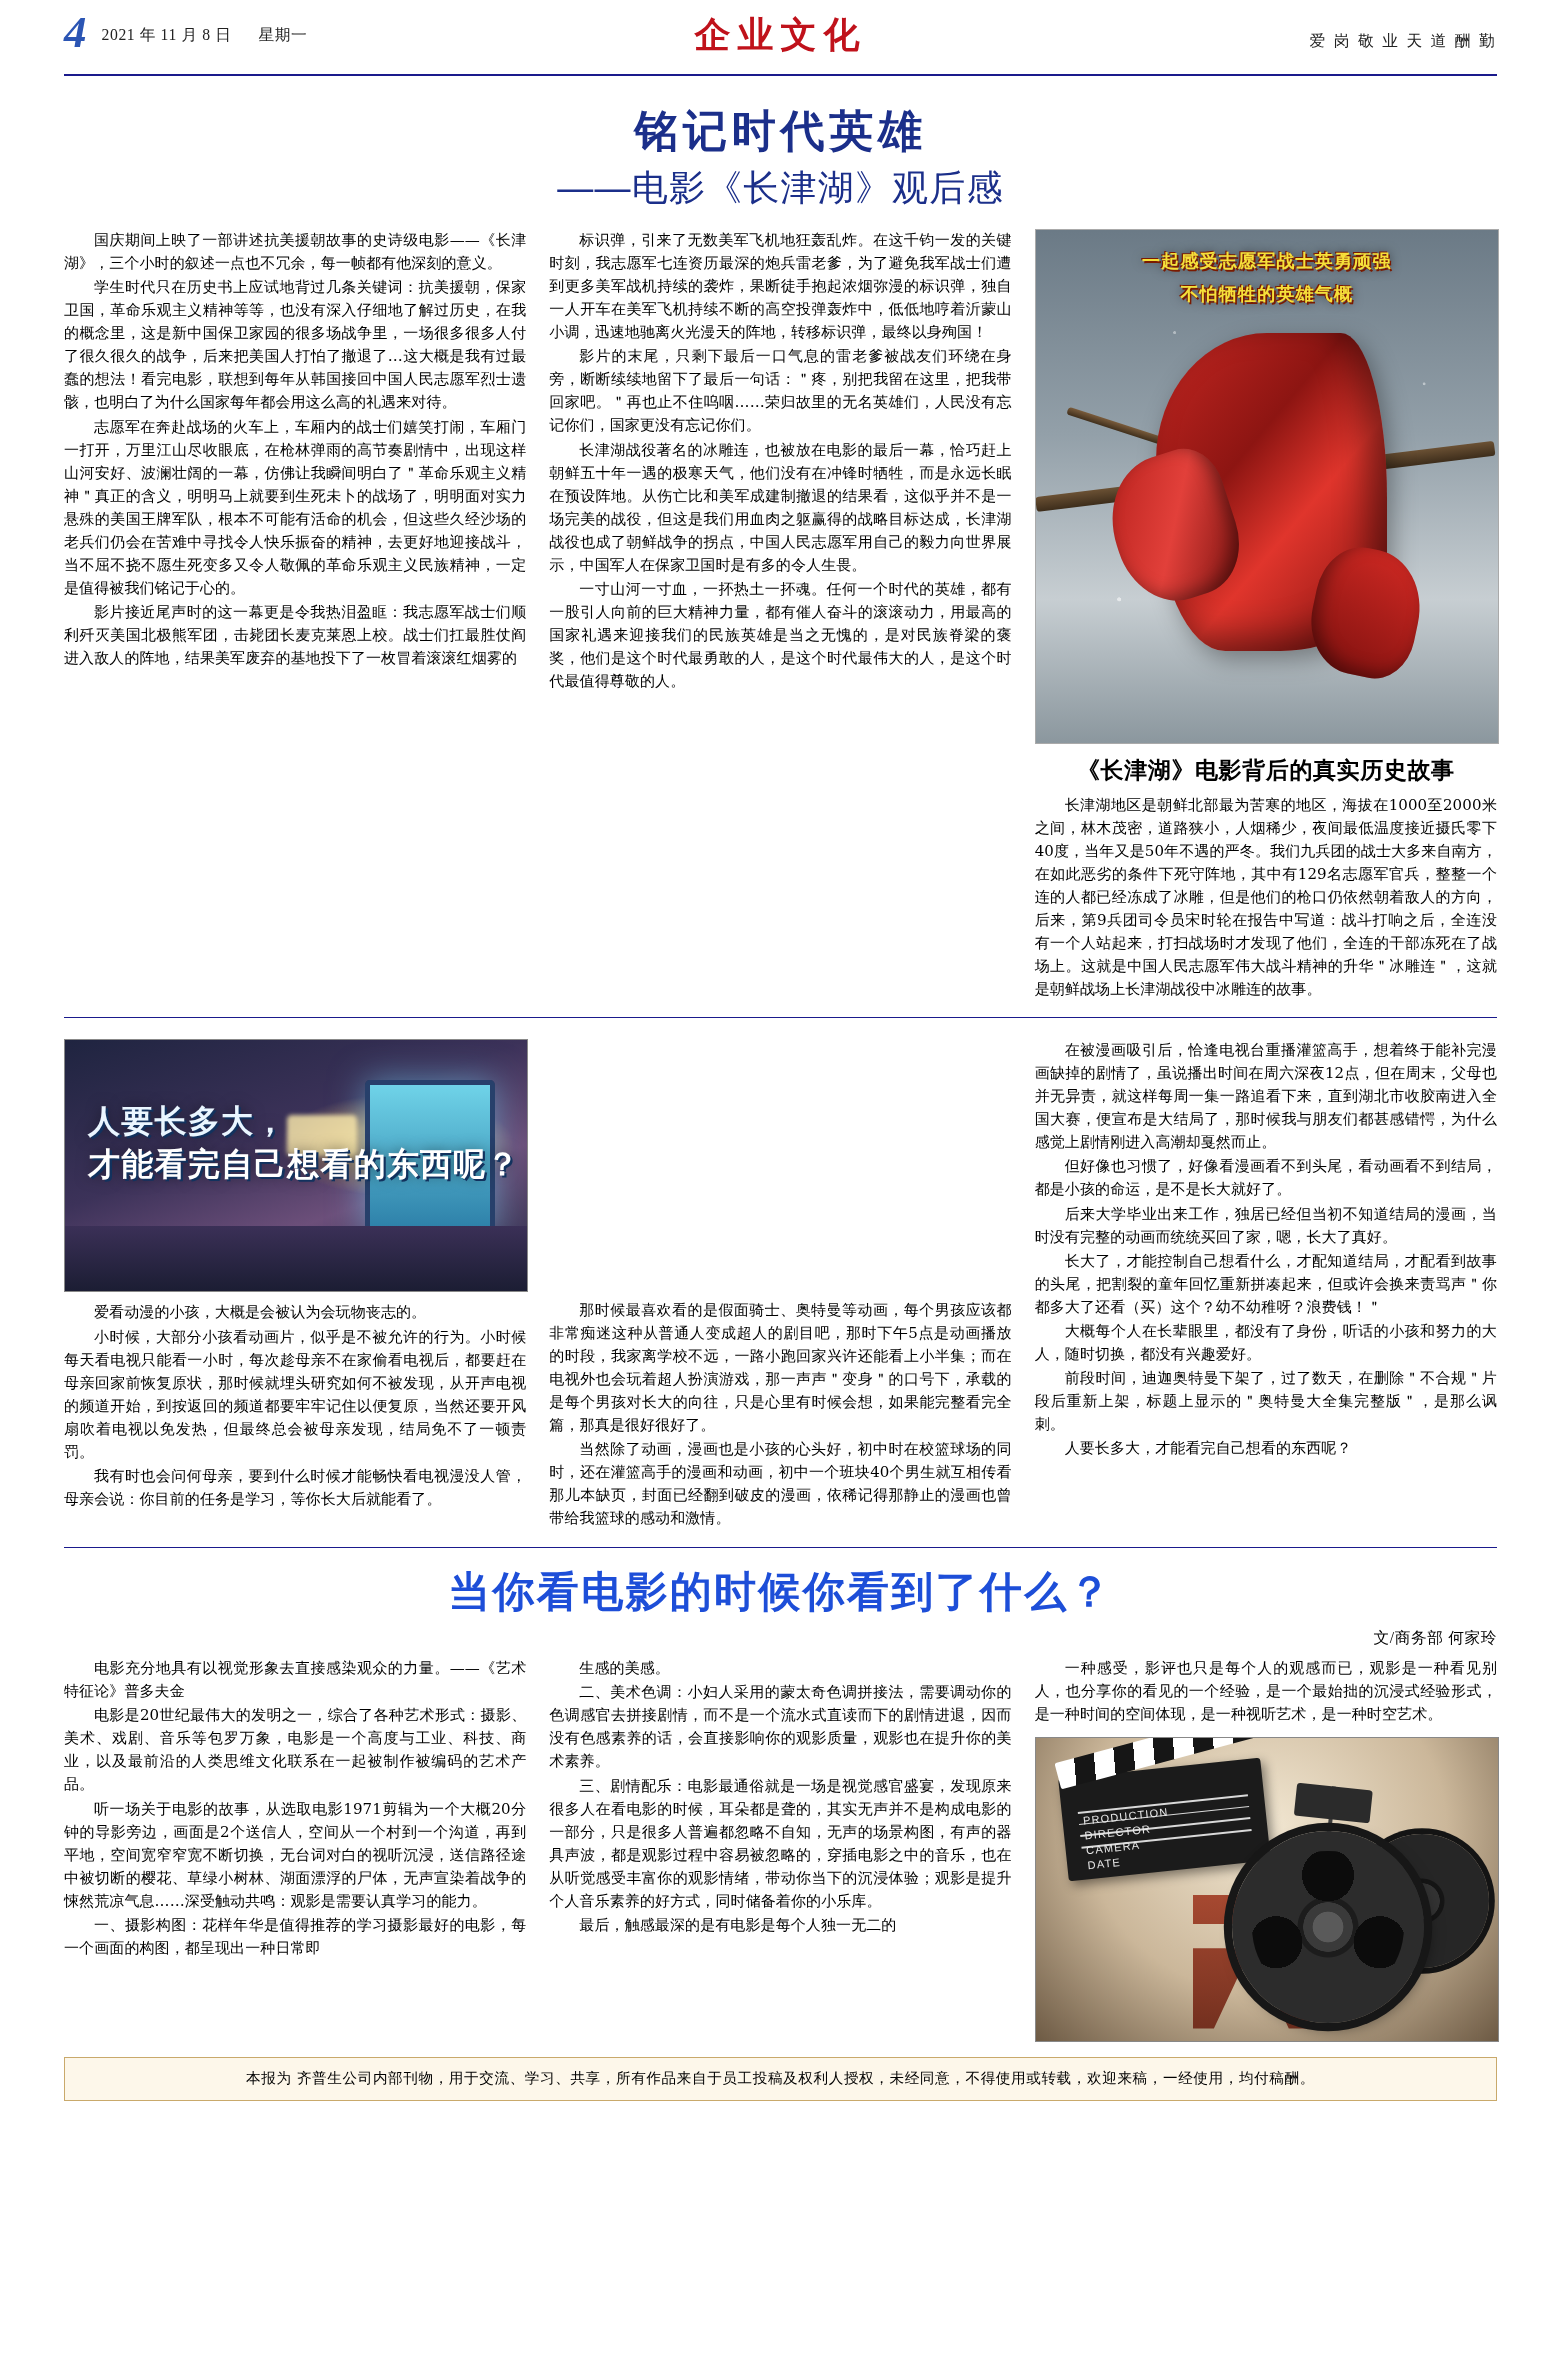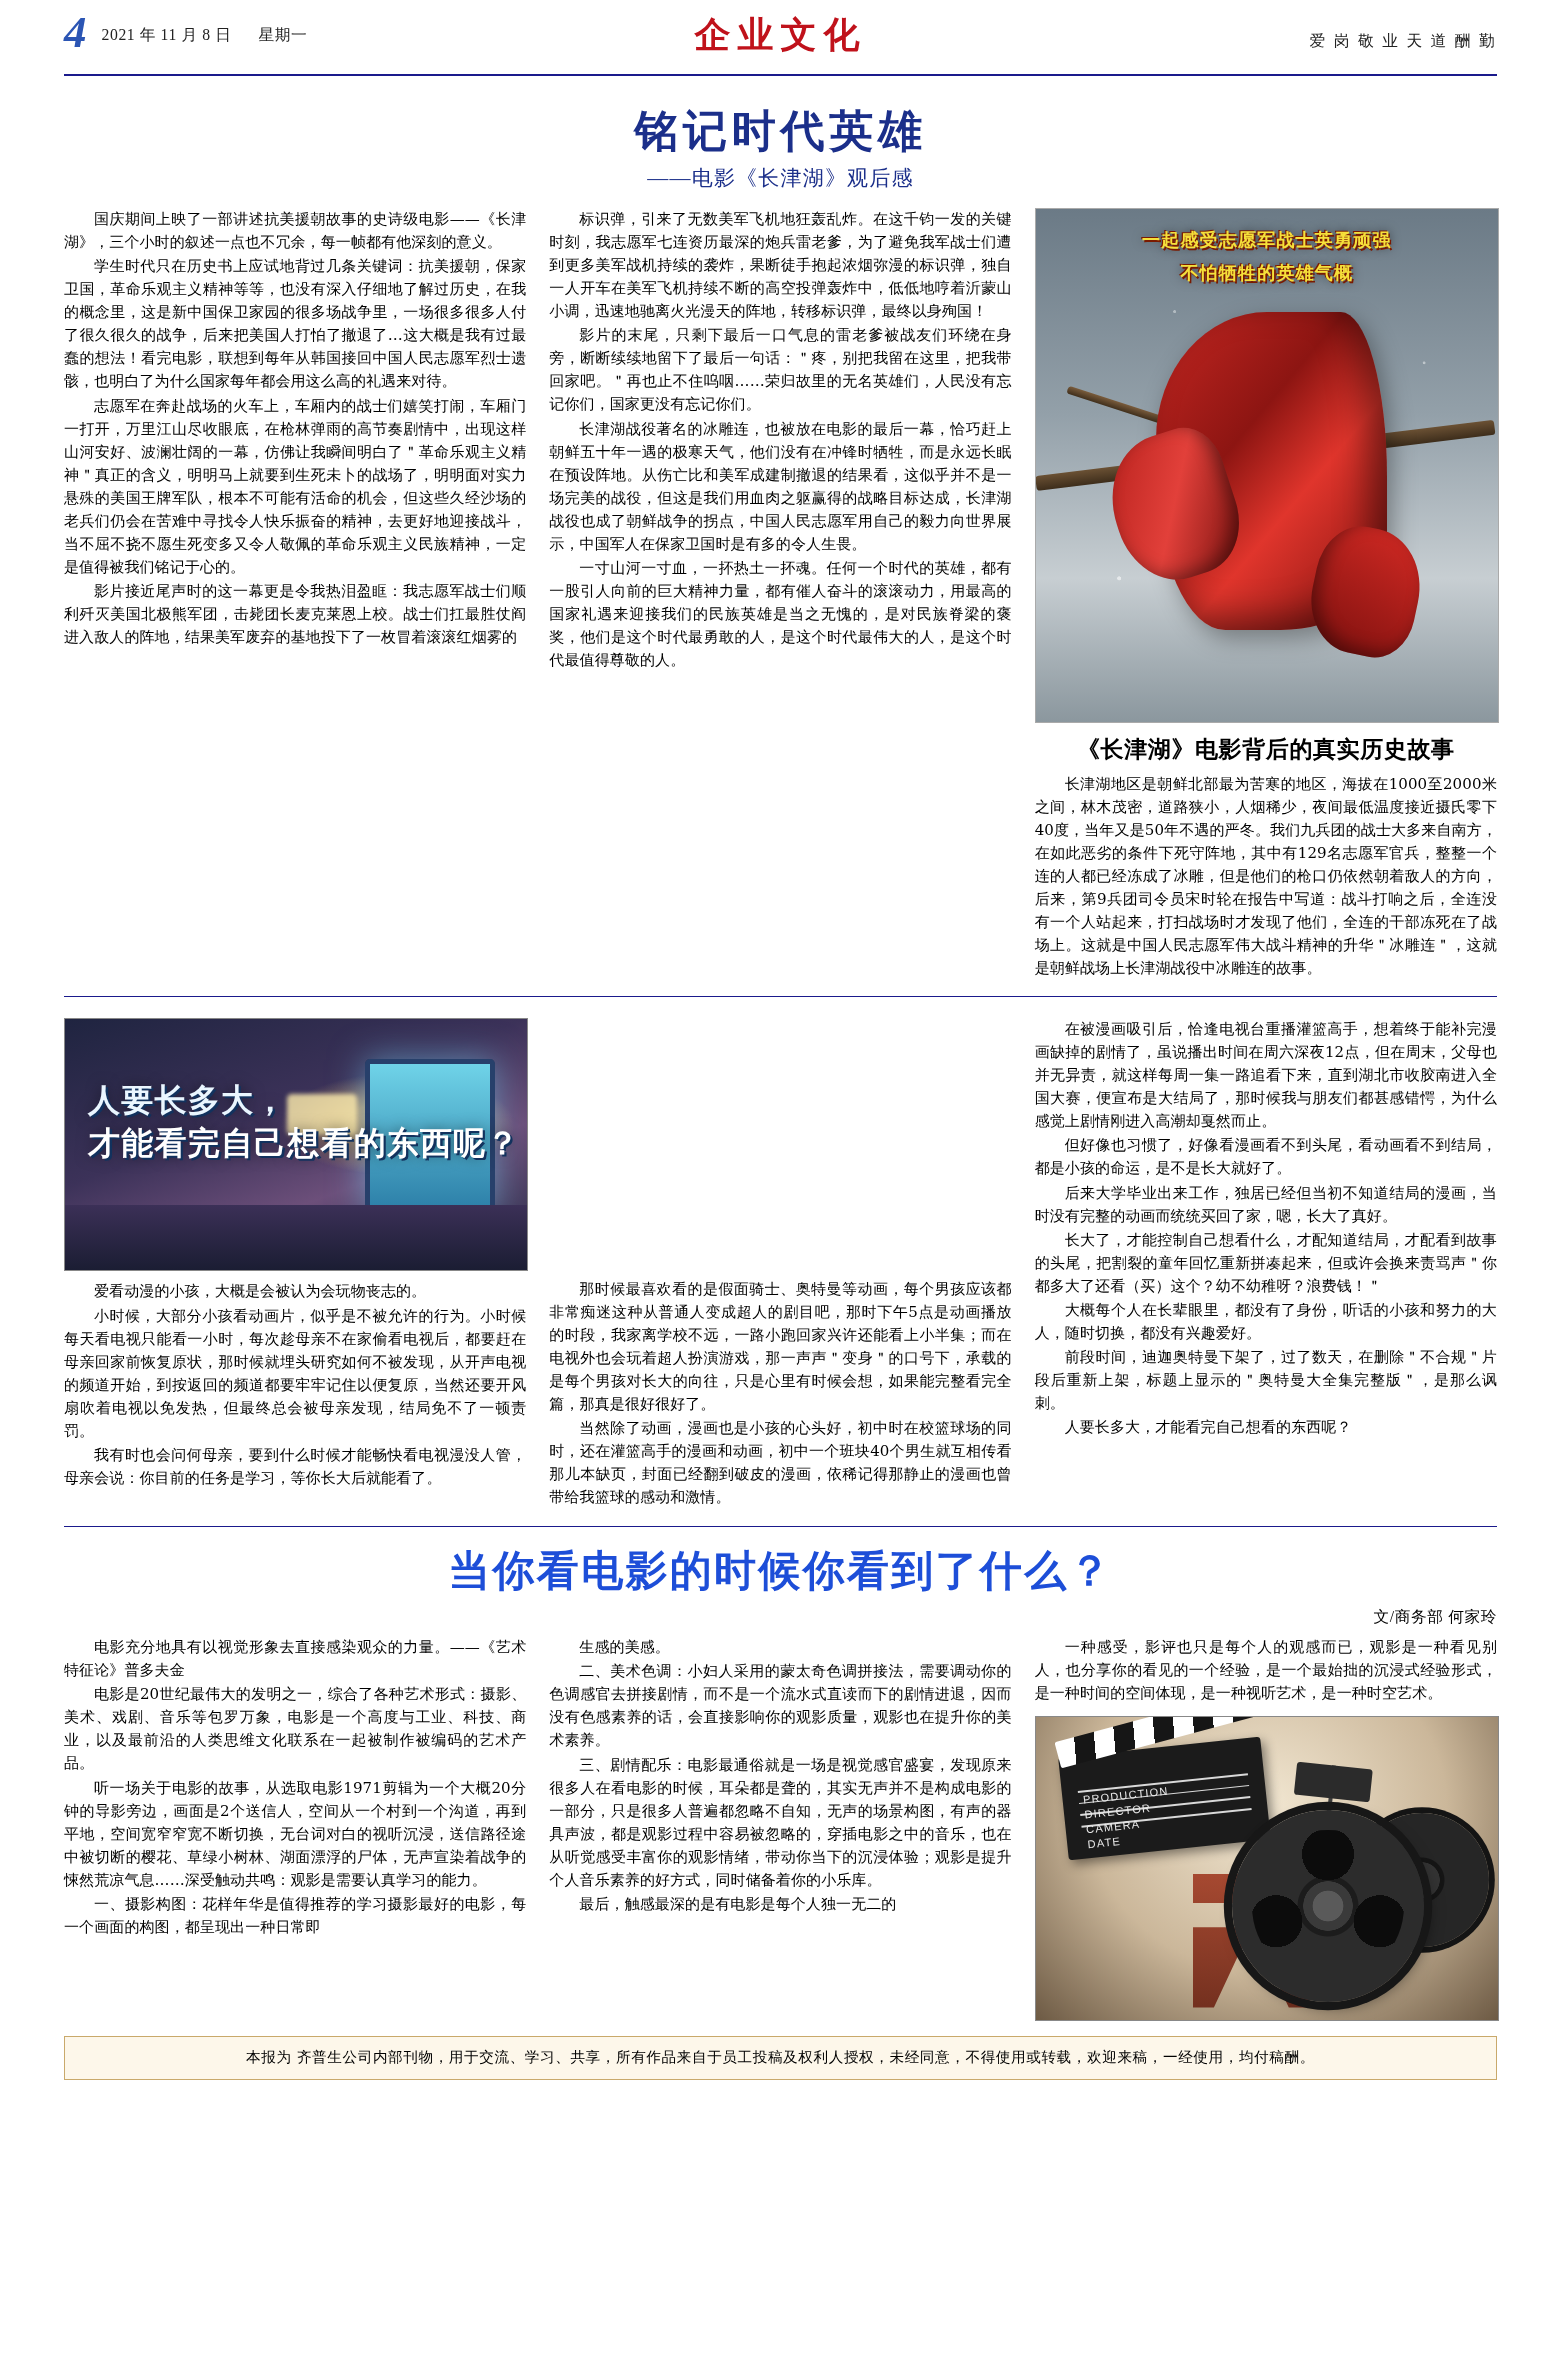--- a/index.html
+++ b/index.html
@@ -70,25 +70,25 @@
     text-align:center;
     font-size:44px;
     font-weight:bold;
     color:#1b2f8a;
     letter-spacing:4.7px;
     margin:26px 0 3.5px 0;
     font-family:"DejaVu Serif", serif;
   }
   .subhead1{
     text-align:center;
-    font-size:21px;
+    font-size:36px;
     color:#1b2f8a;
     letter-spacing:1.2px;
     margin-bottom:16.3px;
-    font-family:Liberation Serif, serif;
+    font-family:Liberation Sans, sans-serif;
   }
 
   .cols3{
     display:flex;
     gap:23px;
     align-items:flex-start;
   }
   .col{
     flex:1 1 0;
     min-width:0;

